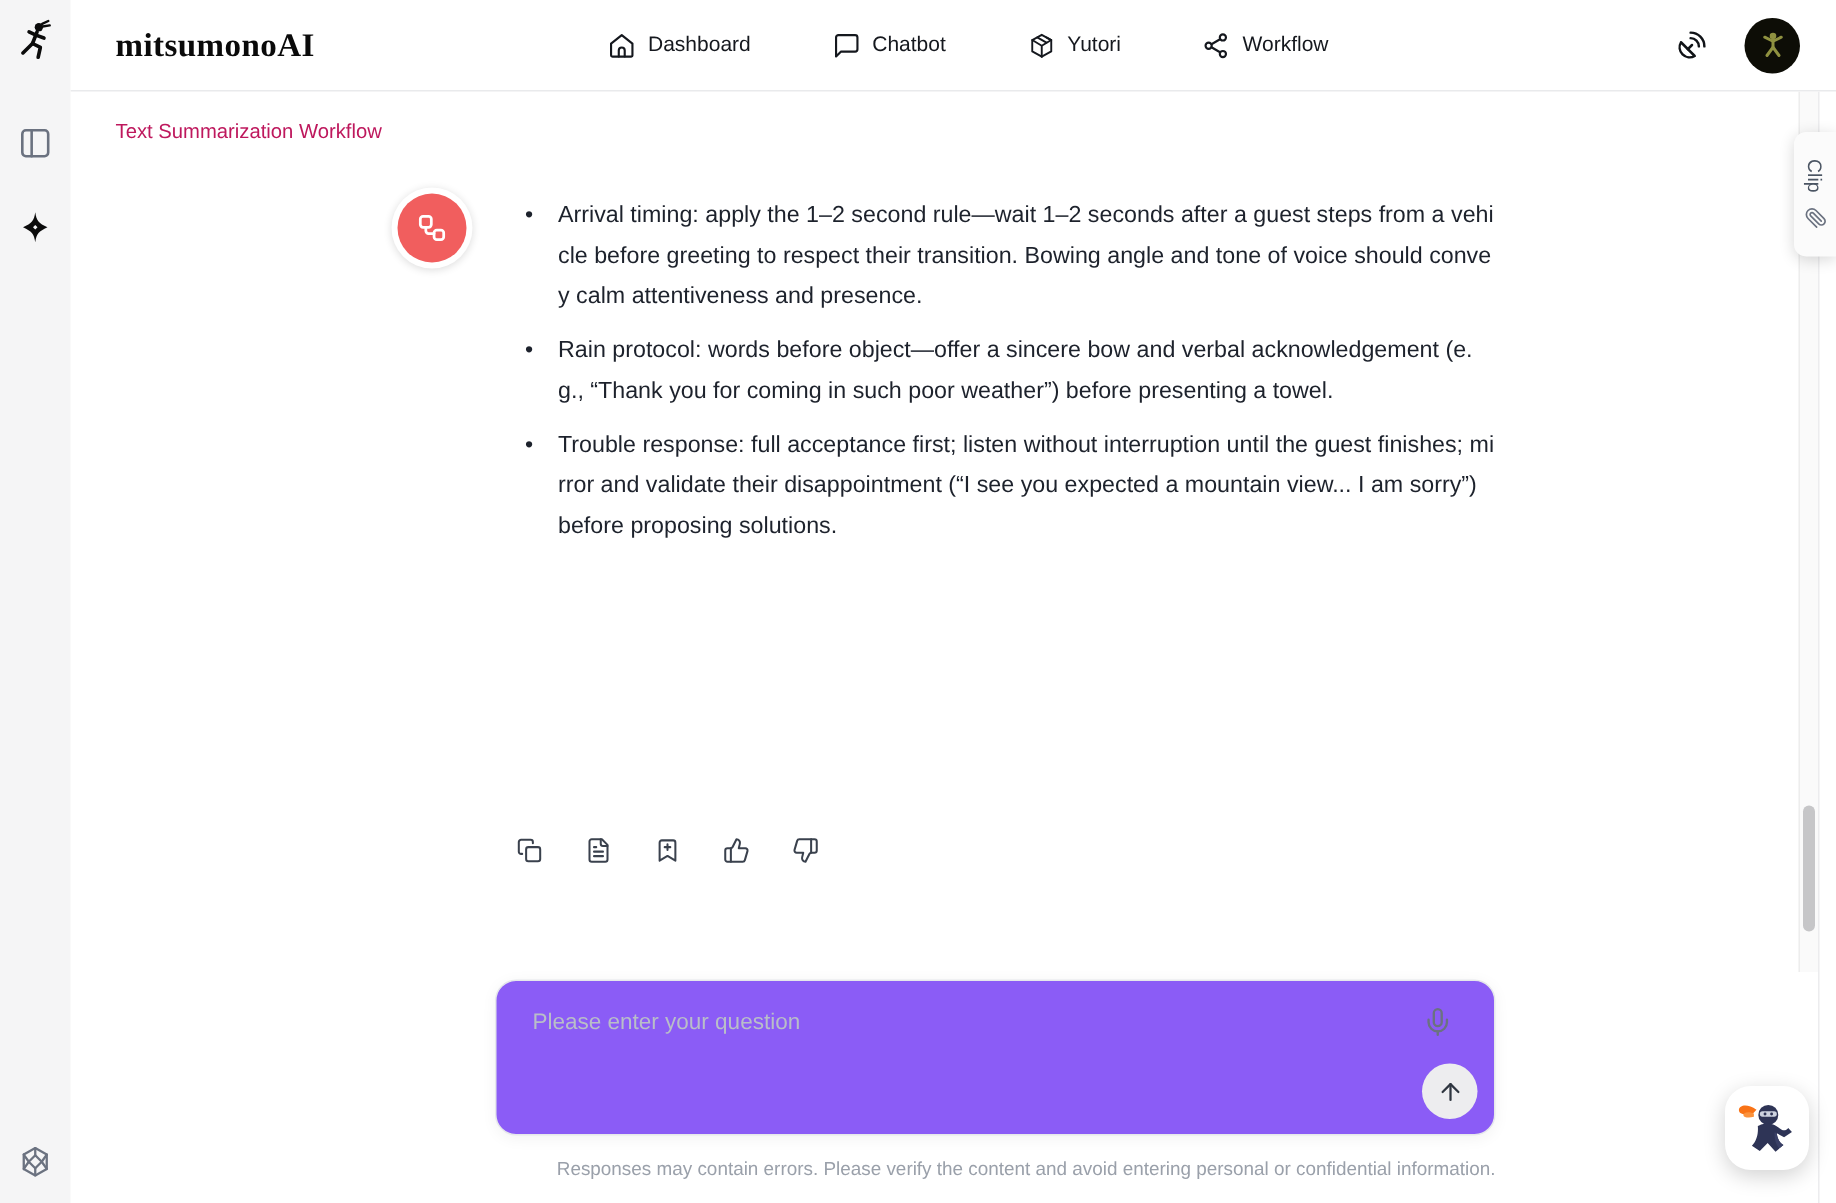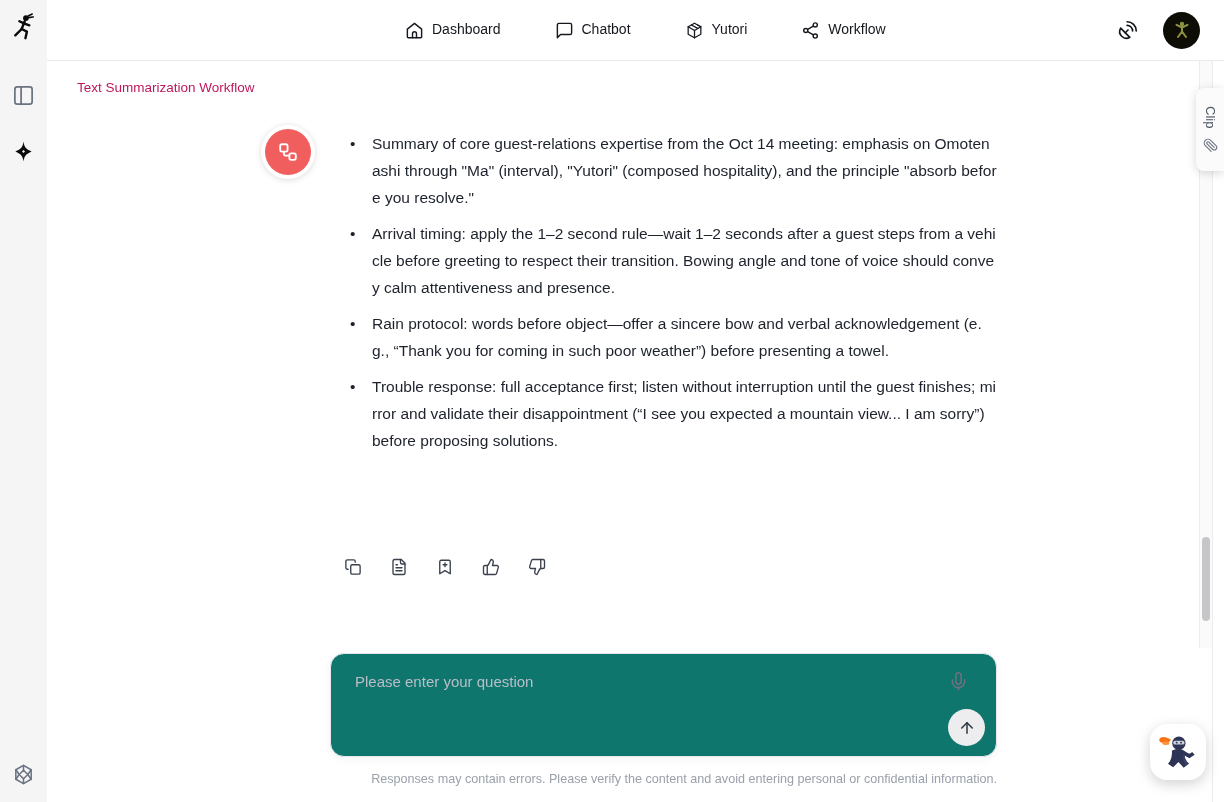--- a/index.html
+++ b/index.html
@@ -46,21 +46,21 @@
   .bullets { position:absolute; left:330px; top:130px; width:667px; list-style:none; }
   .bullets li { position:relative; padding-left:42px; font-size:15.5px; line-height:27px;
     color:#1d222c; margin-bottom:9px; word-break:break-all; }
   .bullets li::before { content:"\2022"; position:absolute; left:20px; top:0; color:#1d222c; }
 
   .actions { position:absolute; left:344px; top:558px; display:flex; gap:28px; }
   .act-btn { width:18px; height:18px; color:#3a414d; cursor:pointer; }
 
   
   .composer { position:absolute; left:330px; top:653px; width:667px; height:104px;
-    background:#0f766e; border:1px solid #e6e8eb; border-radius:14px;
+    background:#8b5cf6; border:1px solid #e6e8eb; border-radius:14px;
     box-shadow:0 2px 10px rgba(0,0,0,.05); }
   .composer textarea { position:absolute; left:24px; top:19px; width:570px; height:64px;
     border:none; outline:none; resize:none; background:transparent; font-family:"Liberation Sans",sans-serif;
     font-size:15px; color:#111; }
   .composer textarea::placeholder { color:#b9bec8; }
   .mic-btn { position:absolute; right:27px; top:17px; width:21px; height:21px; color:#6b7280; cursor:pointer; }
   .send-btn { position:absolute; right:11px; bottom:10px; width:37px; height:37px; border-radius:50%;
     background:#ededef; border:none; display:flex; align-items:center; justify-content:center;
     color:#2f3640; cursor:pointer; }
   .send-btn svg { width:18px; height:18px; }
@@ -115,20 +115,21 @@
       <rect x="10.9" y="10.9" width="2.2" height="2.2" fill="#f5f5f6" transform="rotate(45 12 12)"></rect>
     </svg>
     <svg class="sb-btn sb-cube stroke" viewBox="0 0 24 24" style="stroke-width:1.6">
       <path d="M12 2.5 20 7v10l-8 4.5L4 17V7z"></path>
       <path d="M12 7.5 16.5 12 12 16.5 7.5 12z"></path>
       <path d="M12 2.5v5M12 21.5v-5M20 7l-3.5 5M4 7l3.5 5M20 17l-3.5-5M4 17l3.5-5"></path>
     </svg>
   </div>
 
   <div class="header">
+    <div class="brand">mitsumonoAI</div>
     <div class="nav">
       <div class="nav-item">
         <svg class="stroke" viewBox="0 0 24 24">
           <path d="M3 10.2 12 3l9 7.2V20a1.2 1.2 0 0 1-1.2 1.2H4.2A1.2 1.2 0 0 1 3 20z"></path>
           <path d="M9.5 21v-5a2.5 2.5 0 0 1 5 0v5"></path>
         </svg>
         <span>Dashboard</span>
       </div>
       <div class="nav-item">
         <svg class="stroke" viewBox="0 0 24 24">
@@ -178,21 +179,20 @@
     <div class="msg-avatar">
       <svg class="stroke" viewBox="0 0 24 24" style="stroke-width:2">
         <rect x="3.5" y="3.5" width="8" height="8" rx="2"></rect>
         <rect x="13.5" y="13.5" width="7" height="7" rx="2"></rect>
         <path d="M7.5 11.5v2.5a2 2 0 0 0 2 2h4"></path>
       </svg>
     </div>
   </div>
 
   <ul class="bullets">
-    <li>Summary of core guest-relations expertise from the Oct 14 meeting: emphasis on Omotenashi through "Ma" (interval), "Yutori" (composed hospitality), and the principle "absorb before you resolve."</li>
     <li>Arrival timing: apply the 1–2 second rule—wait 1–2 seconds after a guest steps from a vehicle before greeting to respect their transition. Bowing angle and tone of voice should convey calm attentiveness and presence.</li>
     <li>Rain protocol: words before object—offer a sincere bow and verbal acknowledgement (e.g., “Thank you for coming in such poor weather”) before presenting a towel.</li>
     <li>Trouble response: full acceptance first; listen without interruption until the guest finishes; mirror and validate their disappointment (“I see you expected a mountain view... I am sorry”) before proposing solutions.</li>
   </ul>
 
   <div class="actions">
     <svg class="act-btn stroke" viewBox="0 0 24 24">
       <rect x="9" y="9" width="12.5" height="12.5" rx="2"></rect>
       <path d="M5.5 15H4.5A2 2 0 0 1 2.5 13V4.5a2 2 0 0 1 2-2H13a2 2 0 0 1 2 2v1"></path>
     </svg>

